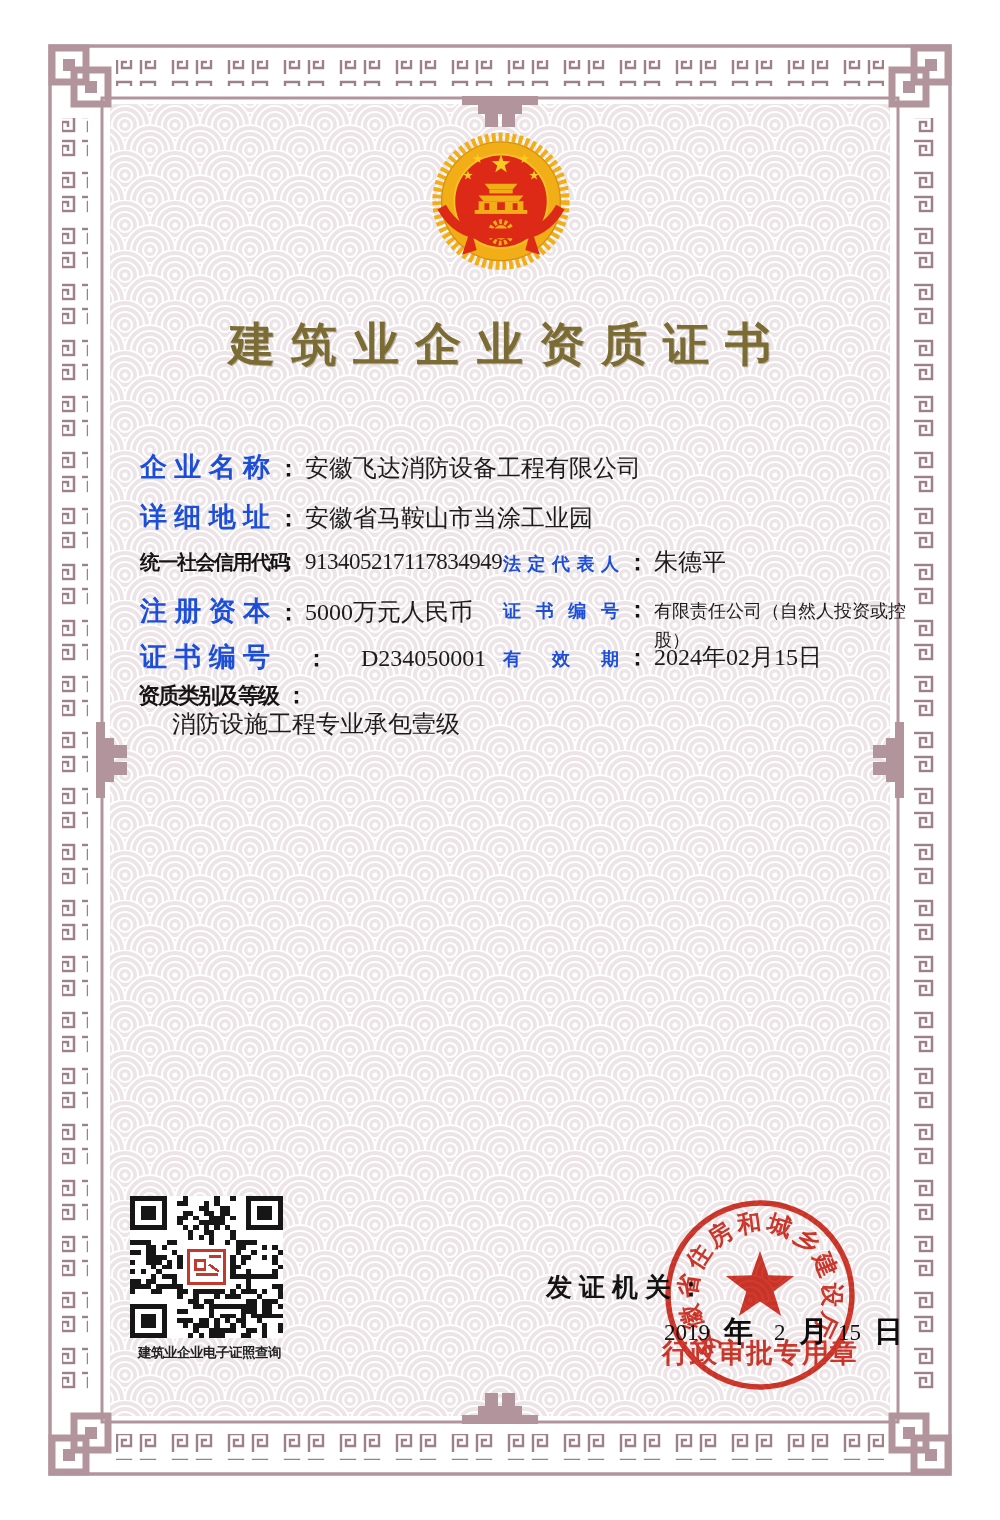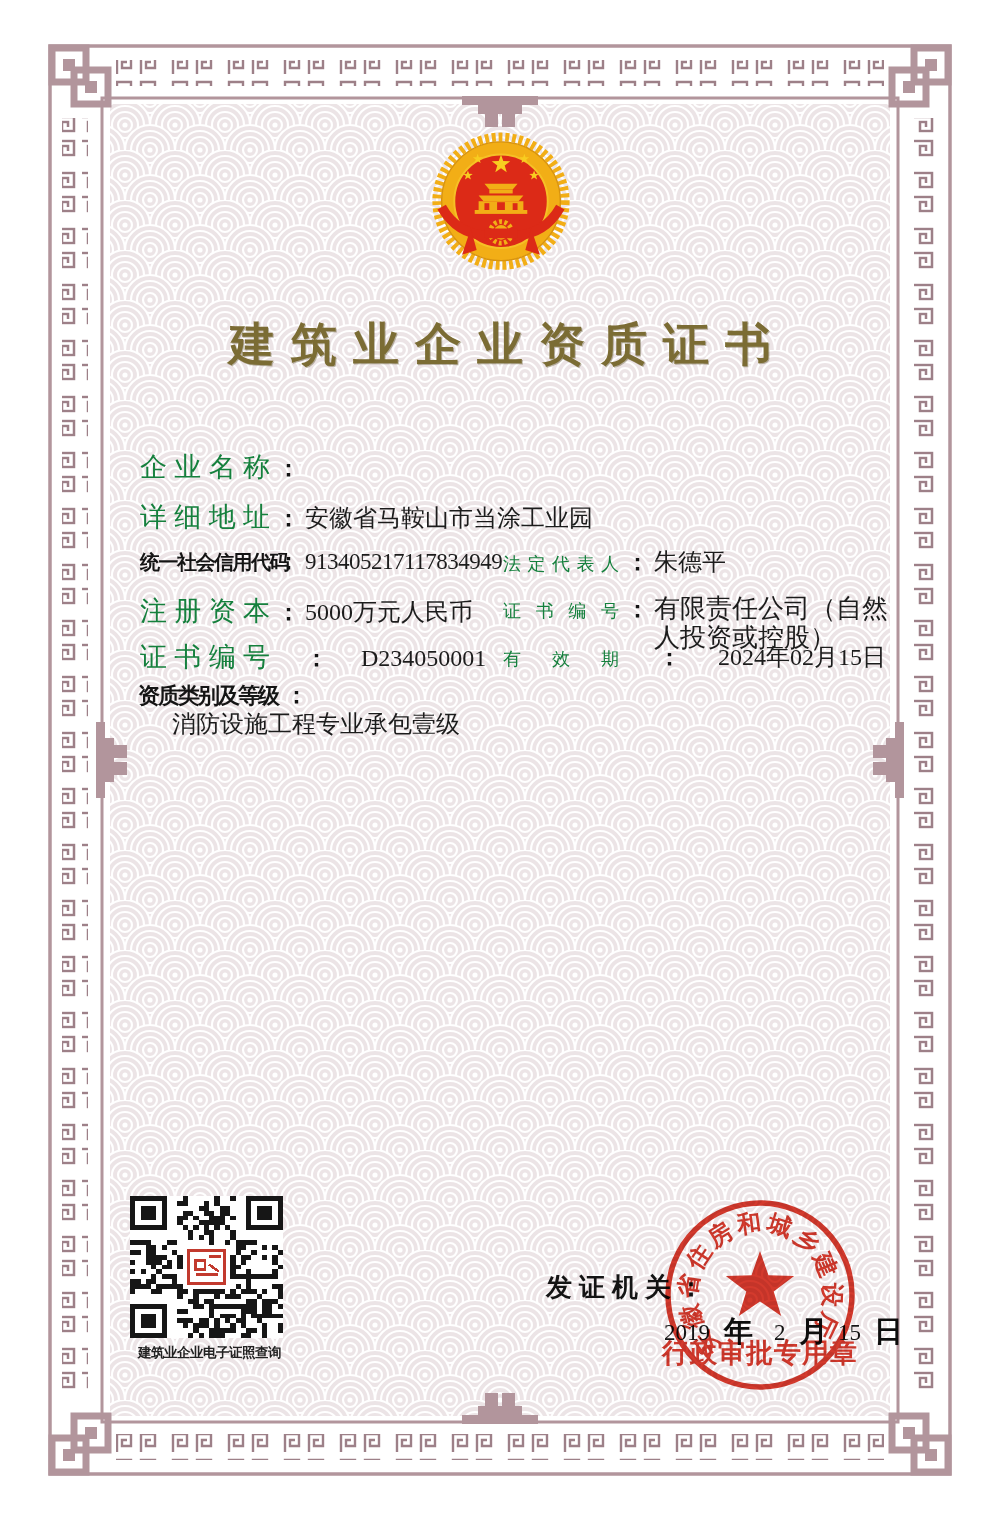--- a/index.html
+++ b/index.html
@@ -4,32 +4,32 @@
 <style>
   html,body{margin:0;padding:0;background:#fff;}
   .page{position:relative;width:1000px;height:1520px;background:#ffffff;overflow:hidden;
         font-family:"Liberation Sans","DejaVu Sans",sans-serif;}
   .deco{position:absolute;left:0;top:0;}
   .abs{position:absolute;}
   .title{position:absolute;left:0;top:314px;width:100%;text-align:center;
          font-size:46px;font-weight:bold;color:#7b6c34;letter-spacing:16px;
          padding-left:16px;box-sizing:border-box;text-shadow:1px 1px 0 rgba(92,80,42,.4);}
   .row{position:absolute;display:flex;align-items:baseline;white-space:nowrap;}
-  .lbl{display:inline-block;font-weight:normal;color:#15803d;font-size:27px;line-height:34px;
+  .lbl{display:inline-block;font-weight:bold;color:#1d4ed8;font-size:27px;line-height:34px;
        width:130px;text-align:justify;text-align-last:justify;}
   .row.right{left:503px;}
   .row.right .lbl{width:116px;font-size:18px;}
   .lbl-sm{display:inline-block;font-weight:bold;color:#141414;font-size:20px;line-height:34px;
           width:130px;letter-spacing:-1.5px;white-space:nowrap;text-align:left;}
   .lbl-q{display:inline-block;font-weight:bold;color:#141414;font-size:22px;line-height:30px;
          letter-spacing:-2px;}
   .colon{font-weight:bold;font-size:23px;color:#141414;margin:0 5px 0 7px;}
   .val{font-family:"Liberation Serif","DejaVu Serif",serif;font-size:24px;line-height:34px;color:#1c1c1c;}
   .val.small{font-size:23px;letter-spacing:-0.5px;}
-  .val.wrap{white-space:normal;width:258px;line-height:29px;font-size:26px;}
+  .val.wrap{white-space:normal;width:258px;line-height:29px;font-size:18px;}
   .qual-val{position:absolute;left:172px;top:708px;font-family:"Liberation Serif","DejaVu Serif",serif;
             font-size:24px;color:#1c1c1c;}
   .qr-caption{position:absolute;left:138px;top:1344px;font-family:"Liberation Serif","DejaVu Serif",serif;
               font-weight:bold;font-size:13.5px;letter-spacing:-0.5px;color:#222;}
   .issuer{position:absolute;left:546px;top:1270px;font-size:26px;font-weight:bold;
           letter-spacing:7px;color:#141414;}
   .date-num{position:absolute;font-family:"Liberation Serif","DejaVu Serif",serif;
             font-size:23px;color:#141414;}
   .date-char{position:absolute;font-size:29px;font-weight:bold;color:#0d0d0d;}
   .seal-svg{mix-blend-mode:multiply;}
@@ -137,20 +137,21 @@
     <rect x="58" y="100" width="34" height="10" rx="2" fill="#dc2a17"></rect>
     <path d="M44,100 L35,127 L50,122 Z" fill="#dc2a17"></path>
     <path d="M106,100 L115,127 L100,122 Z" fill="#dc2a17"></path>
   </svg>
 
   <div class="title">建筑业企业资质证书</div>
 
   <div class="row" style="left:140px;top:450px;">
     <span class="lbl">企业名称</span>
       <span class="colon">：</span>
+      <span class="val">安徽飞达消防设备工程有限公司</span>
   </div>
 
   <div class="row" style="left:140px;top:500px;">
     <span class="lbl">详细地址</span>
       <span class="colon">：</span>
       <span class="val">安徽省马鞍山市当涂工业园</span>
   </div>
 
   <div class="row" style="left:140px;top:545px;">
     <span class="lbl-sm">统一社会信用代码</span>
@@ -175,21 +176,21 @@
       <span class="colon">：</span>
       <span class="val wrap">有限责任公司（自然人投资或控股）</span>
   </div>
 
   <div class="row" style="left:140px;top:640px;gap:28px;">
     <span class="lbl">证书编号</span>
       <span class="colon">：</span>
       <span class="val">D234050001</span>
   </div>
 
-  <div class="row right" style="top:640px;gap:32px;">
+  <div class="row right" style="top:640px;">
     <span class="lbl">有效期</span>
       <span class="colon">：</span>
       <span class="val">2024年02月15日</span>
   </div>
 
   <div class="row" style="left:138px;top:680px;">
     <span class="lbl-q">资质类别及等级</span>
       <span class="colon">：</span>
   </div>
   <div class="qual-val">消防设施工程专业承包壹级</div>

